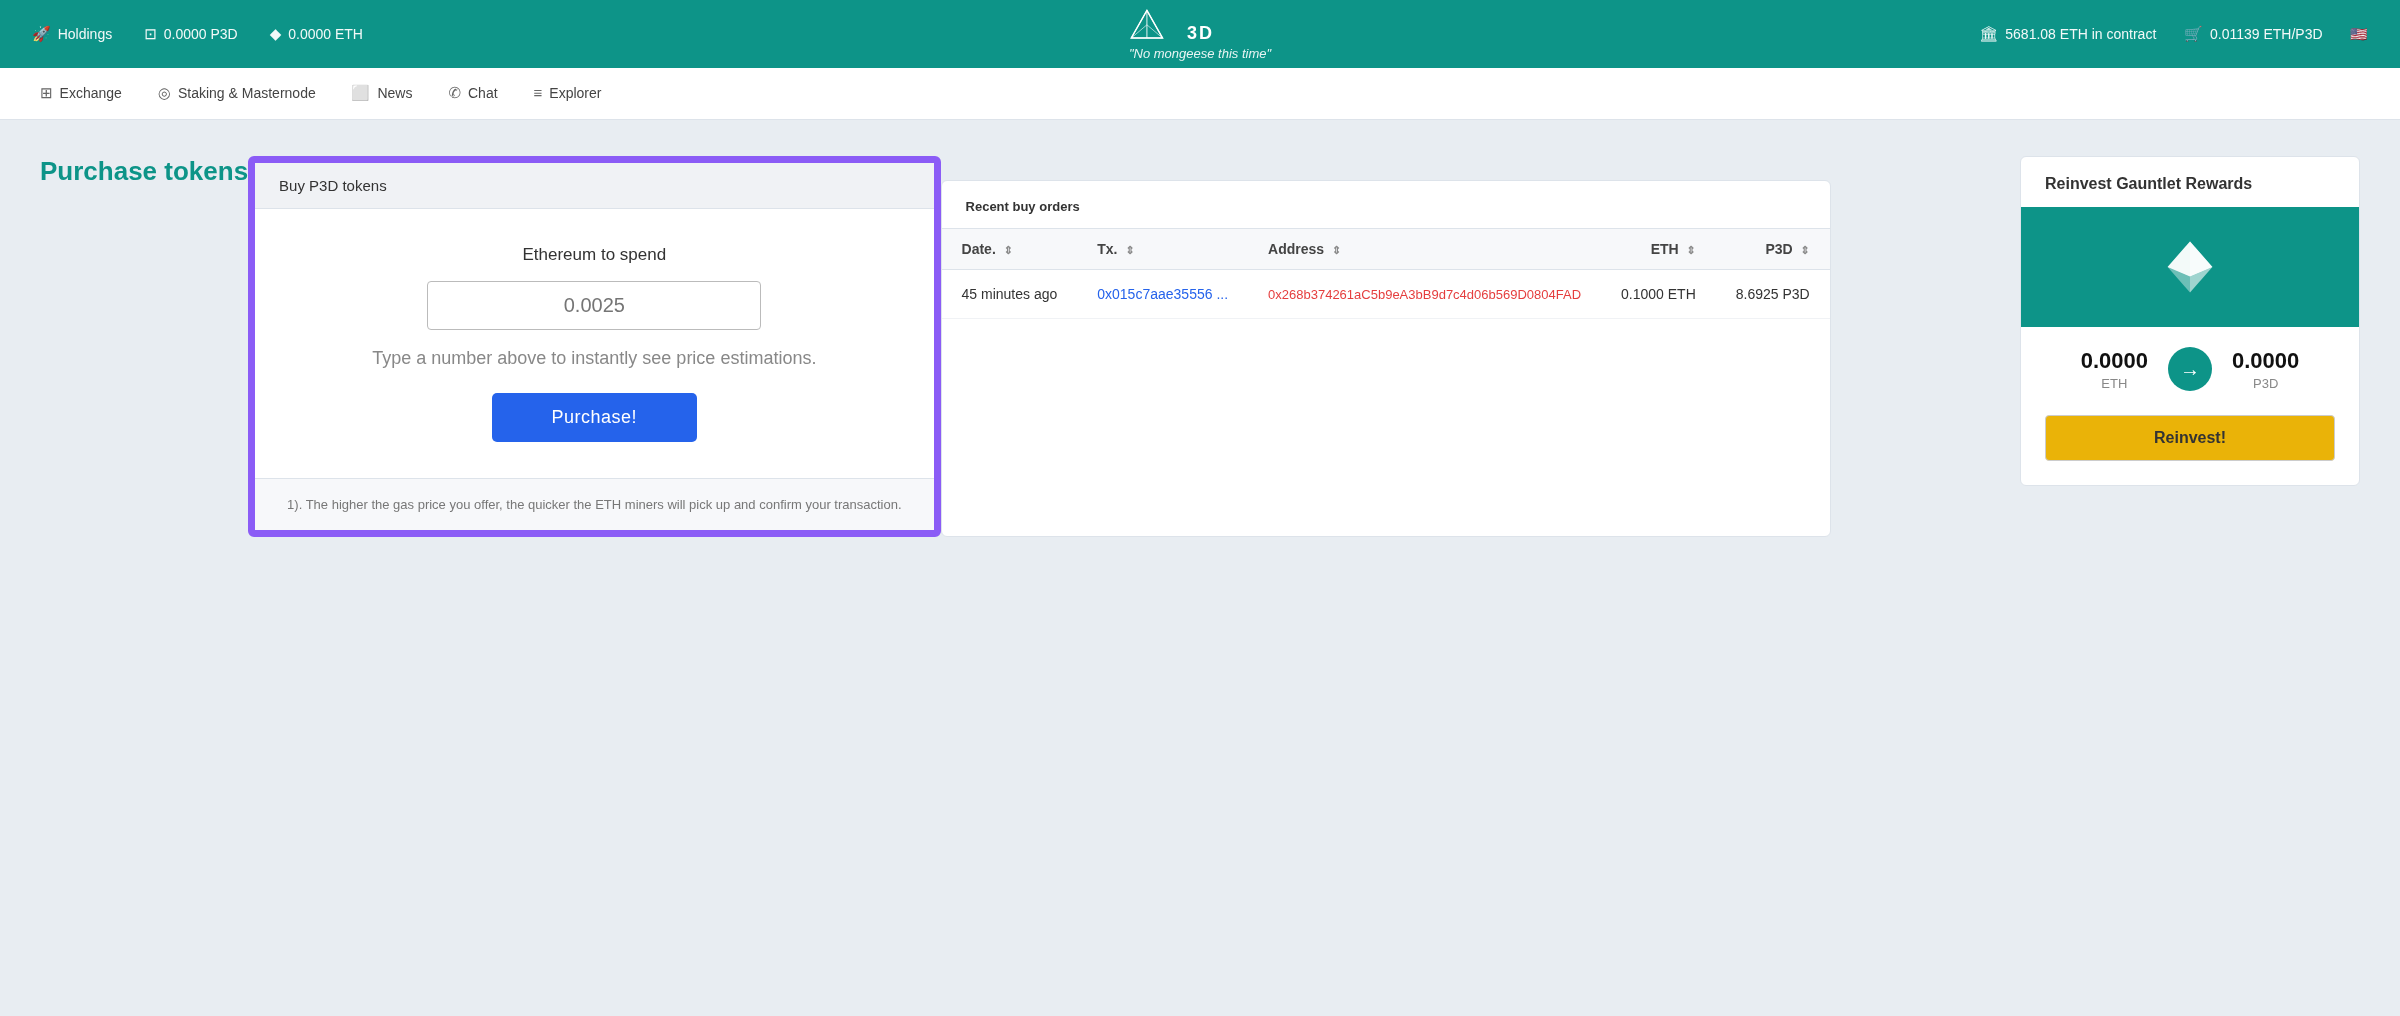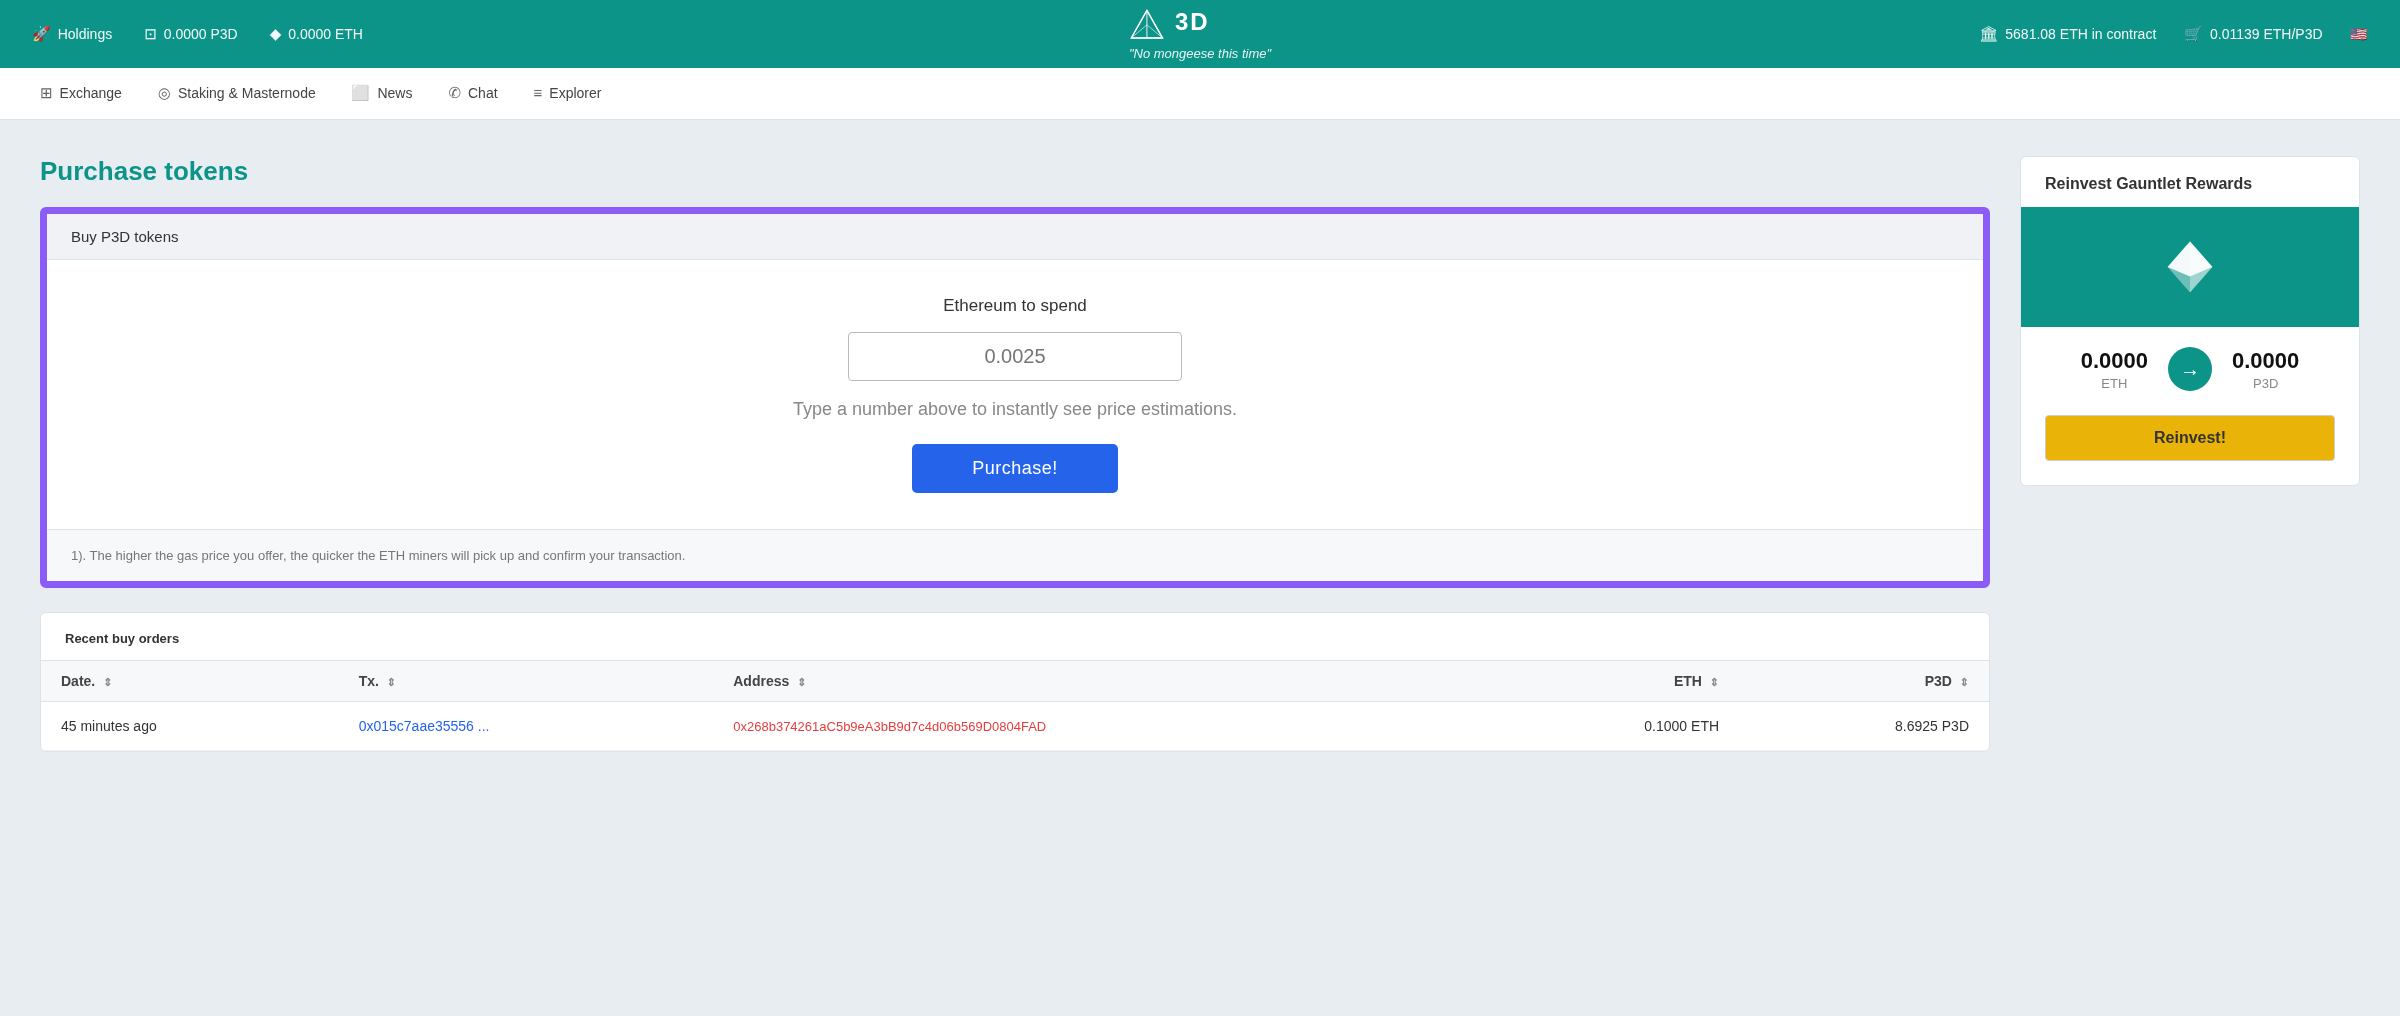--- a/index.html
+++ b/index.html
@@ -17,26 +17,26 @@
       position: relative;
     }
     .top-bar-left { display: flex; align-items: center; gap: 32px; }
     .top-bar-center {
       position: absolute;
       left: 50%;
       transform: translateX(-50%);
       text-align: center;
     }
     .top-bar-center .logo-title {
-      font-size: 24px;
+      font-size: 18px;
       font-weight: 700;
       letter-spacing: 2px;
       display: flex;
-      align-items: flex-start;
-      gap: 10px;
+      align-items: flex-end;
+      gap: 22px;
     }
     .top-bar-center .tagline {
       font-size: 13px;
       font-style: italic;
       opacity: 0.9;
       margin-top: 2px;
     }
     .top-bar-right { display: flex; align-items: center; gap: 28px; }
     .top-bar-item {
       display: flex; align-items: center; gap: 7px;
@@ -68,21 +68,21 @@
     .nav-item .icon { font-size: 15px; color: #666; }
 
     
     .main-content {
       padding: 36px 40px;
       display: flex;
       gap: 30px;
       align-items: flex-start;
     }
 
-    .left-panel { flex: 1; display: flex; flex-direction: column; gap: 0; }
+    .left-panel { flex: 1; display: flex; flex-direction: row; gap: 0; }
 
     .page-title {
       font-size: 26px;
       font-weight: 700;
       color: #0d9488;
       margin-bottom: 20px;
     }
 
     .purchase-card {
       background: #fff;
@@ -135,21 +135,21 @@
       border-radius: 5px;
       padding: 14px 60px;
       font-size: 18px;
       font-weight: 400;
       cursor: pointer;
       letter-spacing: 0.5px;
     }
 
     .purchase-card-footer {
       background: #f7f8fa;
-      padding: 18px 24px;
+      padding: 18px 32px;
       font-size: 13px;
       color: #777;
       border-top: 1px solid #dde3ea;
     }
 
     
     .recent-orders {
       background: #fff;
       border: 1px solid #dde3ea;
       border-radius: 6px;

